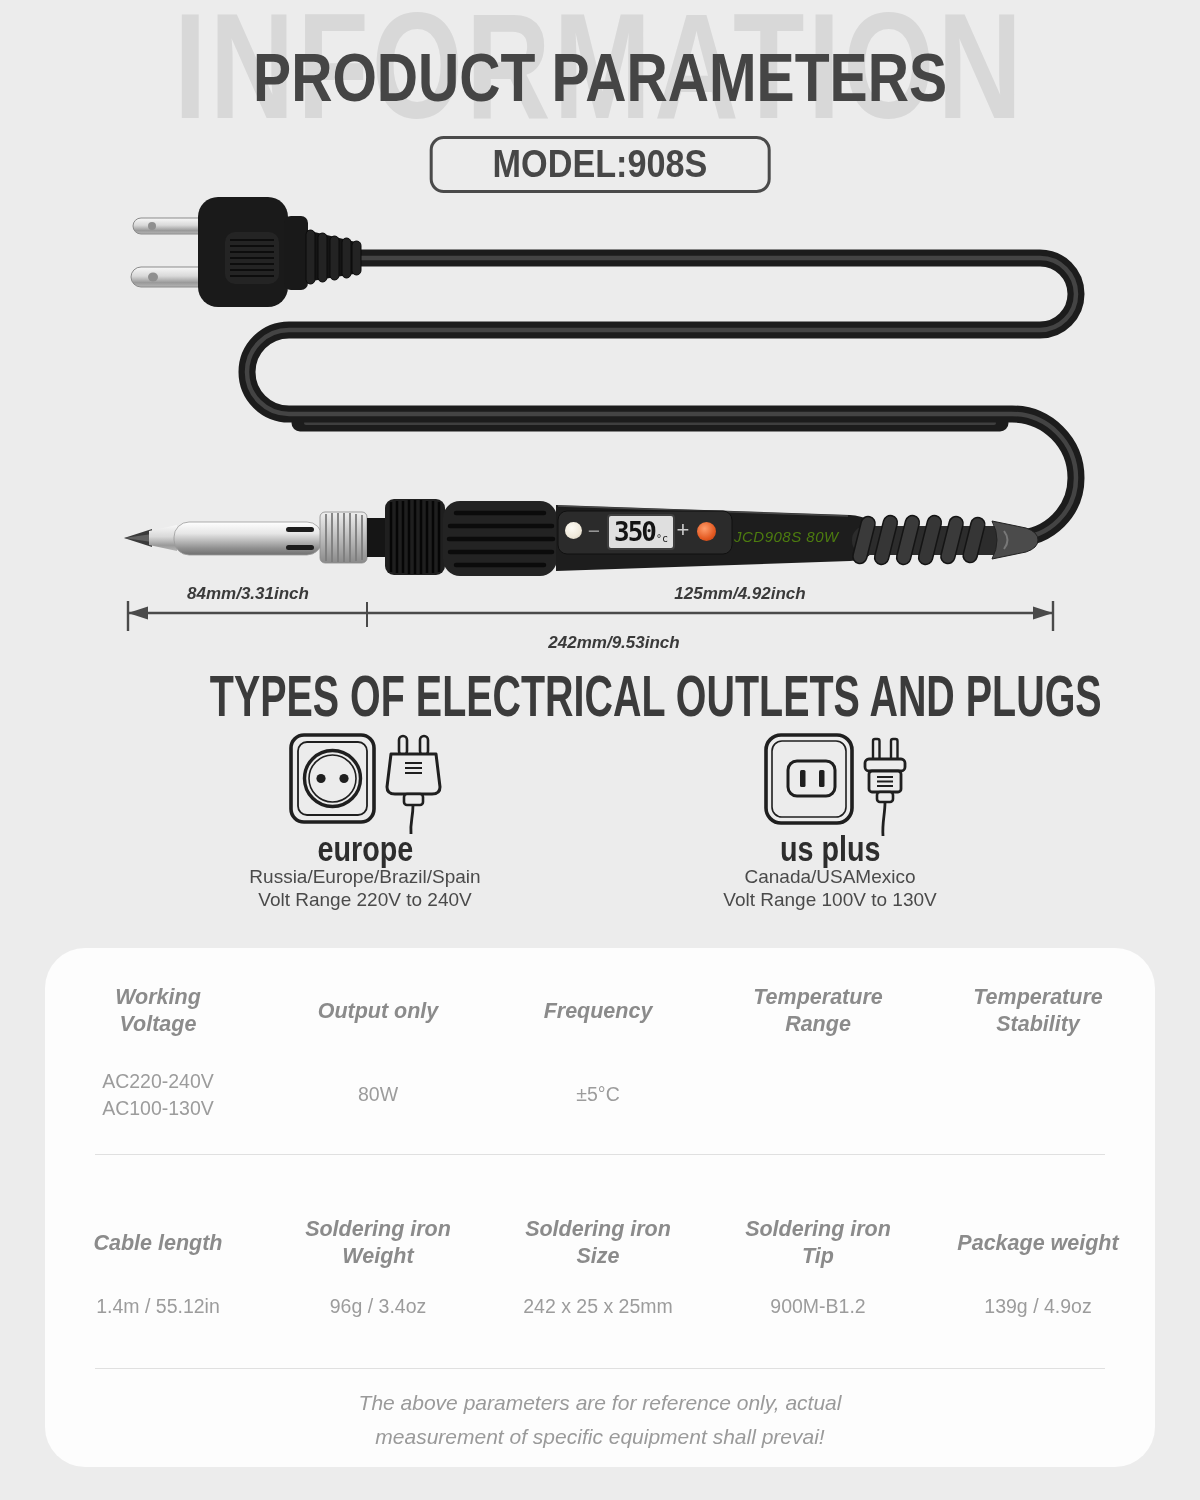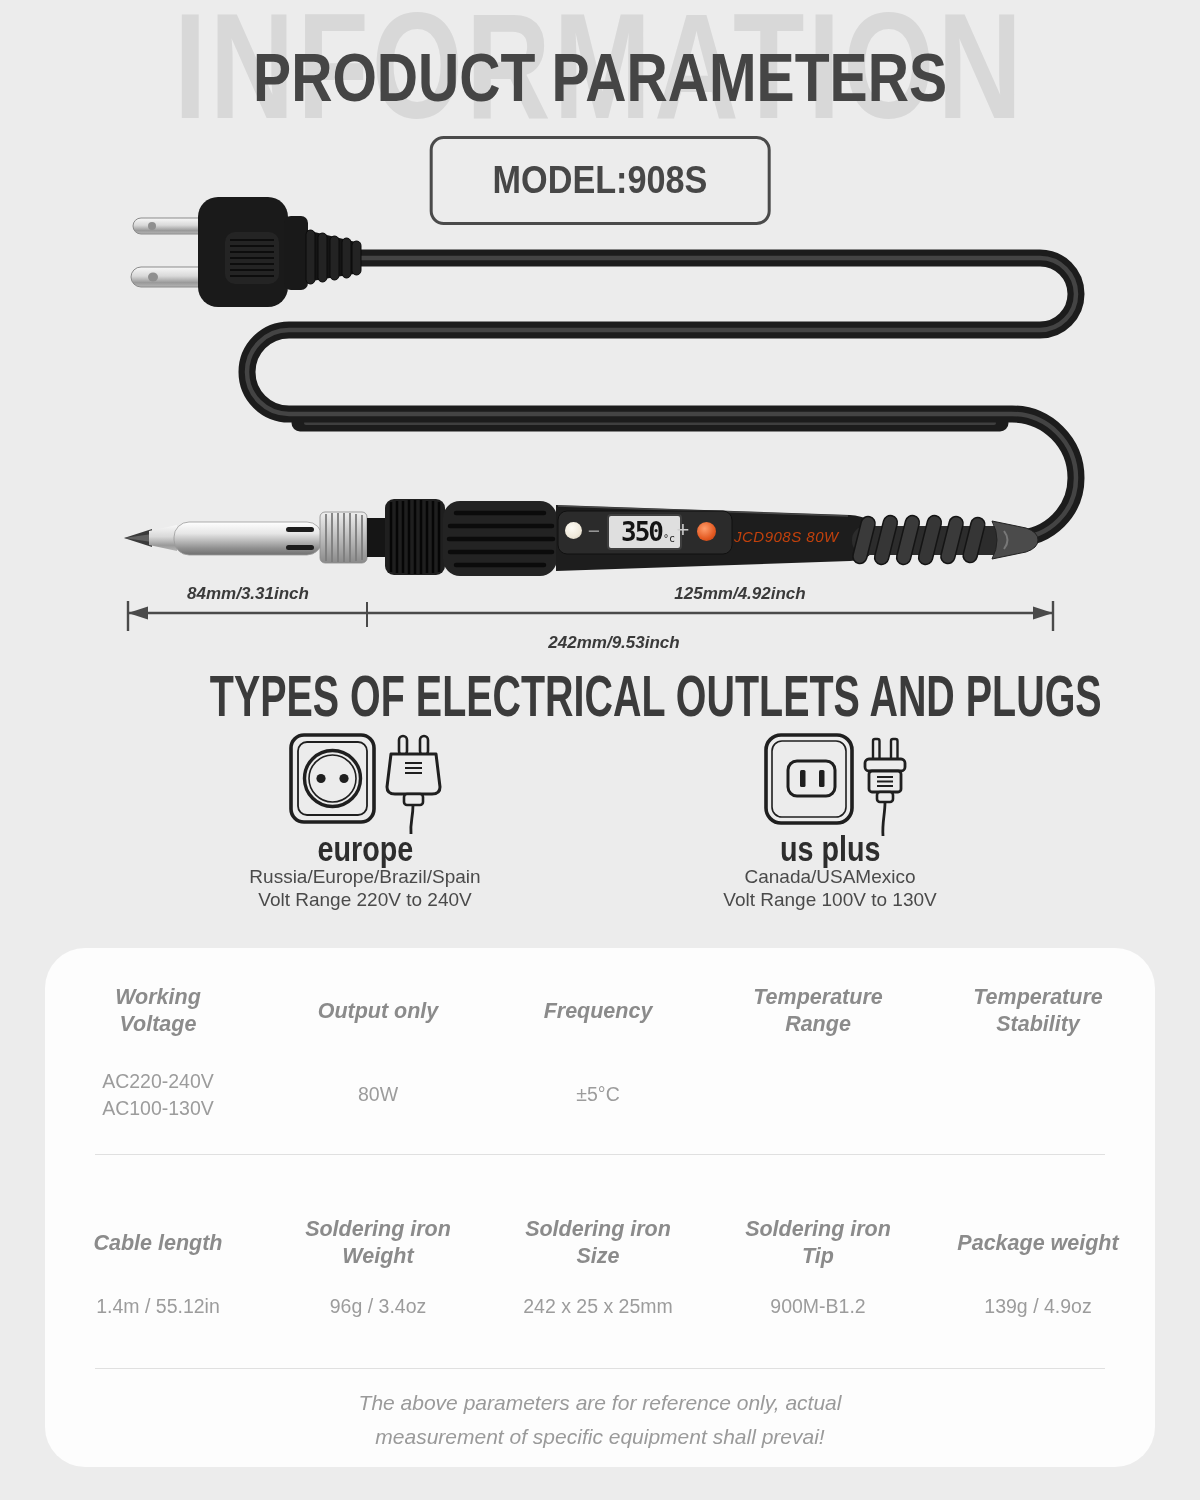--- a/index.html
+++ b/index.html
@@ -7,42 +7,42 @@
         font-family:"Liberation Sans",sans-serif;text-decoration:underline;}
   .centered{position:absolute;left:0;width:100%;text-align:center;white-space:nowrap;}
   .condensed{display:inline-block;transform-origin:50% 50%;white-space:nowrap;}
 
   
   .watermark{top:-20px;z-index:0;}
   .watermark .condensed{font-size:150px;font-weight:700;color:#d8d8d8;letter-spacing:4px;transform:scaleX(0.78);}
   .title{top:38px;z-index:2;}
   .title .condensed{font-size:68px;font-weight:700;color:#454545;transform:scaleX(0.84);}
   .model-badge{position:absolute;top:136px;left:50%;transform:translateX(-50%);
-        border:3.5px solid #4a4a4a;border-radius:14px;padding:20px 48px;z-index:2;}
+        border:3.5px solid #4a4a4a;border-radius:14px;padding:4px 48px;z-index:2;}
   .model-badge .condensed{font-size:38px;font-weight:700;color:#474747;transform:scaleX(0.9);}
 
   
   .illustration{position:absolute;top:0;left:0;z-index:1;}
 
   
   .dim-label{position:absolute;font-style:italic;font-weight:700;font-size:17px;color:#3a3a3a;text-align:center;}
 
   
   .white-btn{position:absolute;left:565px;top:522px;width:17px;height:17px;border-radius:50%;
         background:radial-gradient(circle at 40% 35%, #fdfbf4 0%, #efe9da 60%, #c9c3b4 100%);z-index:3;}
   .orange-btn{position:absolute;left:697px;top:522px;width:19px;height:19px;border-radius:50%;
         background:radial-gradient(circle at 40% 35%, #ff9d6b 0%, #e45a22 60%, #b23a0e 100%);z-index:3;}
   .minus-sign{position:absolute;left:586px;top:519px;width:16px;text-align:center;font-size:21px;color:#9a9a9a;z-index:3;}
   .plus-sign{position:absolute;left:675px;top:517px;width:16px;text-align:center;font-size:22px;color:#cccccc;z-index:3;}
   .lcd{position:absolute;left:607px;top:514px;width:64px;height:32px;background:#dfdfdf;border:2.5px solid #3e3e3e;
-        border-radius:4px;display:flex;align-items:center;justify-content:center;z-index:3;padding-left:7px;}
+        border-radius:4px;display:flex;align-items:center;justify-content:center;z-index:3;}
   .lcd .digits{font-family:"DejaVu Sans Mono",monospace;font-weight:800;font-size:26px;color:#141414;letter-spacing:-2px;}
   .lcd .unit{font-family:"DejaVu Sans Mono",monospace;font-size:10px;color:#222;margin-left:1px;margin-top:12px;}
   .body-print{position:absolute;left:734px;top:528px;width:140px;font-style:italic;font-size:15px;
-        letter-spacing:0.5px;color:#c2410c;z-index:3;}
+        letter-spacing:0.5px;color:#4d7c0f;z-index:3;}
 
   
   .outlets-heading{top:662px;z-index:2;}
   .outlets-heading .condensed{font-size:58px;font-weight:700;color:#3b3b3b;transform:scaleX(0.68);}
   .outlet-name{position:absolute;top:829px;text-align:center;}
   .outlet-name .condensed{font-size:35px;font-weight:700;color:#2d2d2d;transform:scaleX(0.82);}
   .outlet-sub{position:absolute;text-align:center;font-size:19px;color:#4a4a4a;}
 
   
   .card{position:absolute;left:45px;top:948px;width:1110px;height:519px;background:#fdfdfd;border-radius:40px;z-index:2;}

